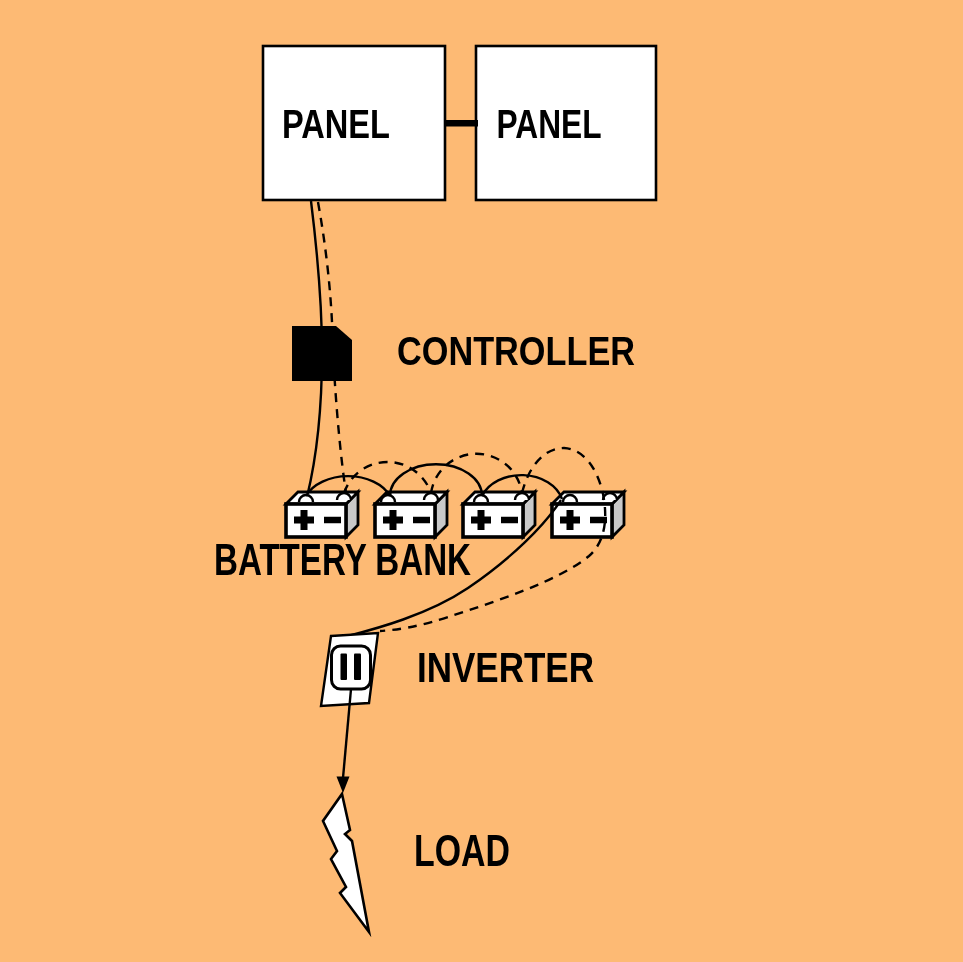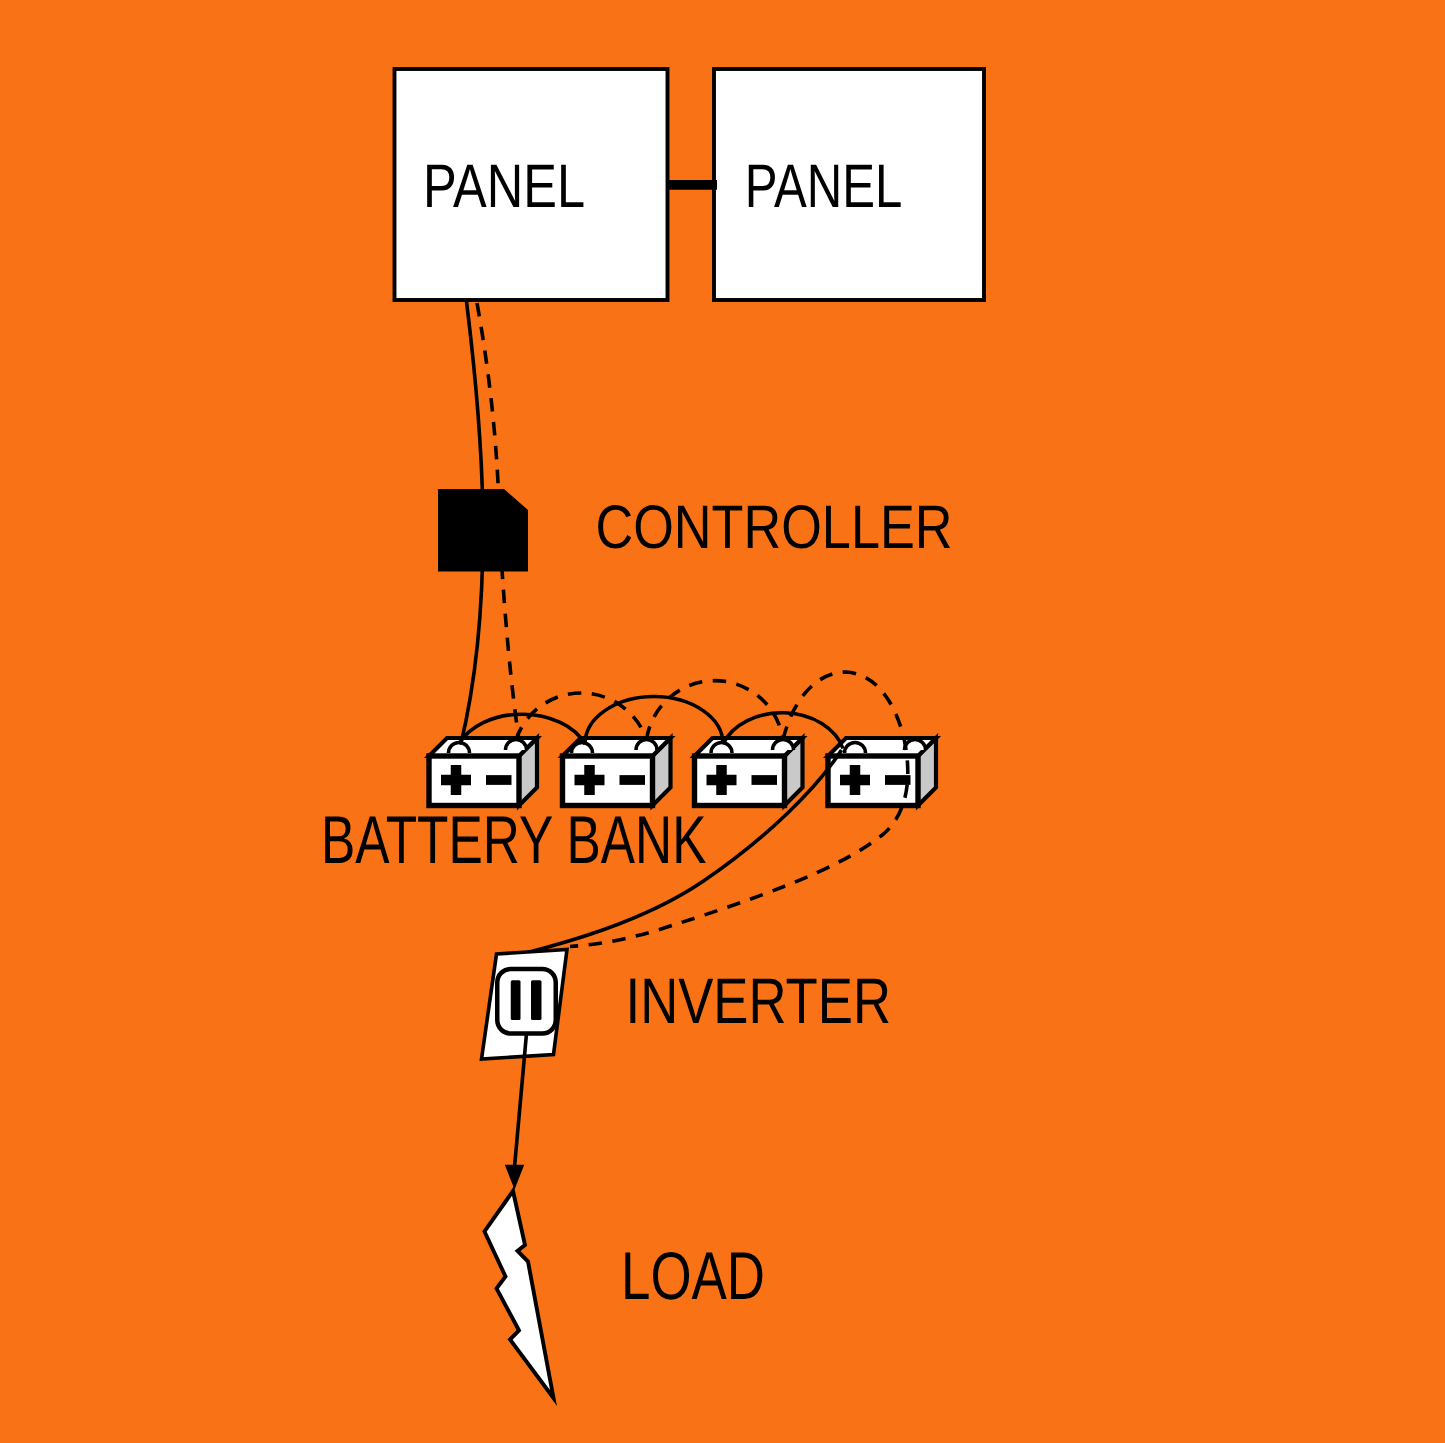--- a/index.html
+++ b/index.html
@@ -4,22 +4,23 @@
 <style>
   html, body {
     margin: 0;
     padding: 0;
     background: #ffffff;
   }
   .stage {
     position: relative;
     width: 963px;
     height: 962px;
-    background: #f97316;
+    background: #fdba74;
     overflow: hidden;
+    font-weight: bold;
   }
   svg text {
     font-family: "Liberation Sans", sans-serif;
     fill: #000000;
   }
 </style>
 </head>
 <body>
 
 <div class="stage">

